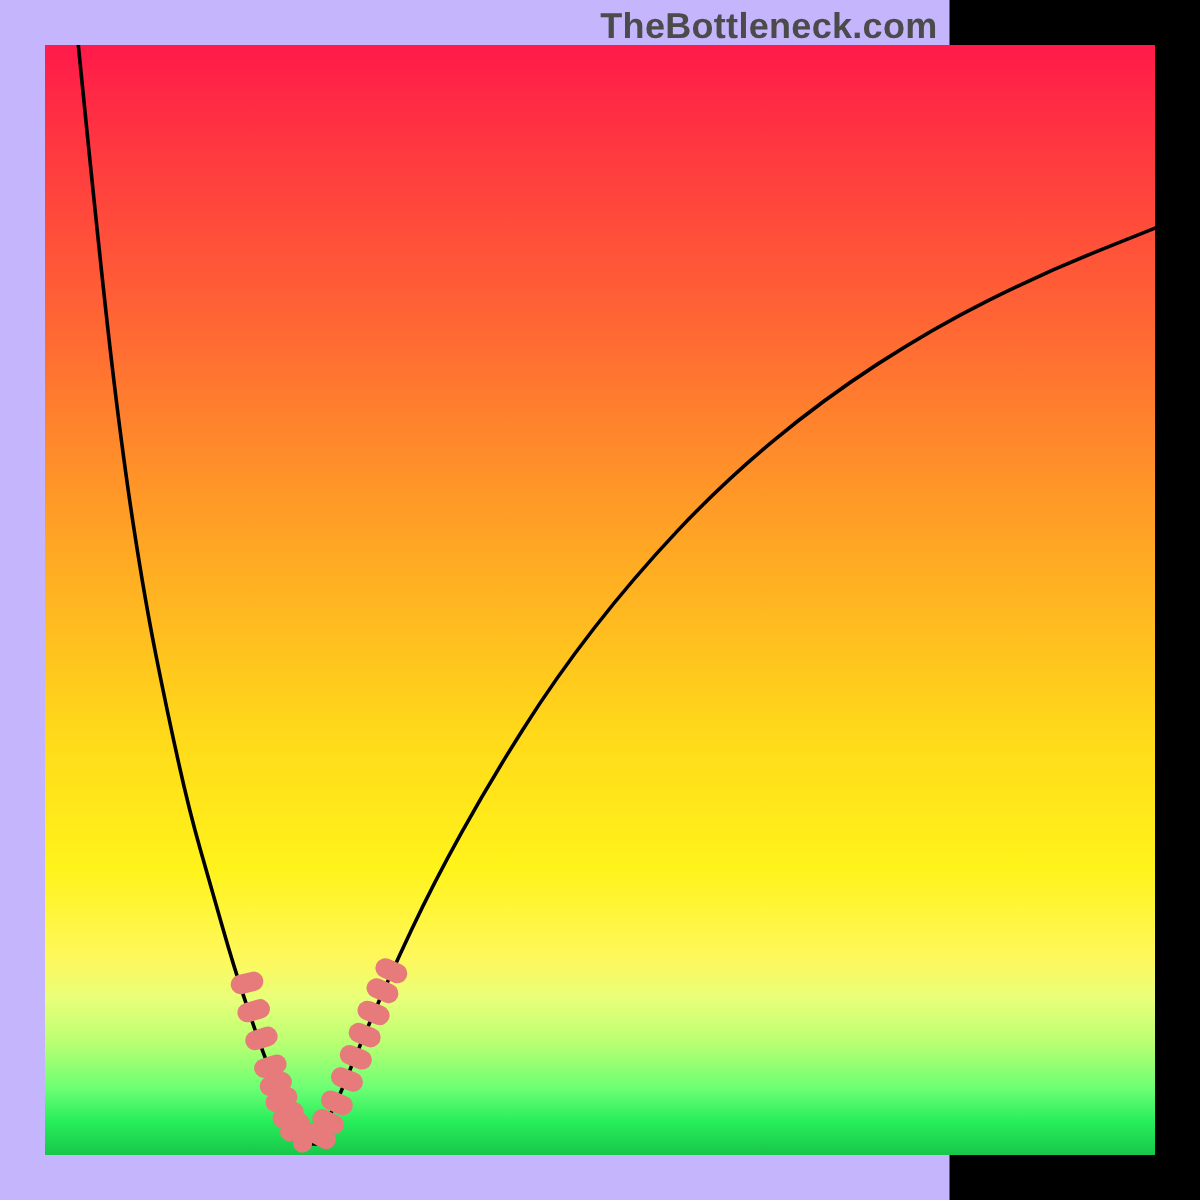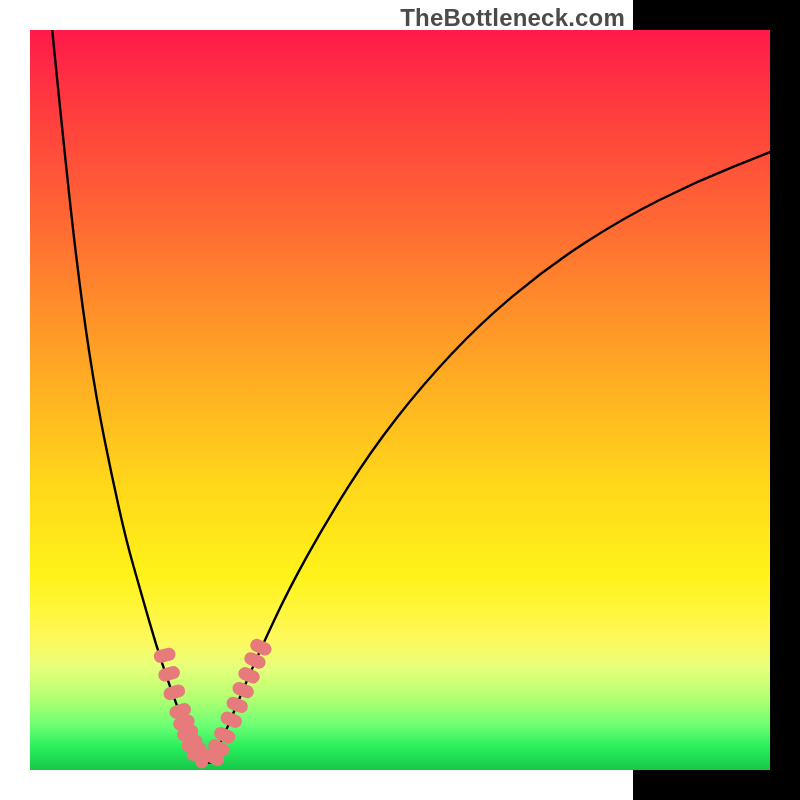--- a/index.html
+++ b/index.html
@@ -8,21 +8,21 @@
     width: 800px;
     height: 800px;
     overflow: hidden;
     background: #000;
     font-family: Arial, Helvetica, sans-serif;
   }
   .frame {
     position: relative;
     width: 633px;
     height: 800px;
-    background: #ffffff;
+    background: #c4b5fd;
   }
   .plot-area {
     position: absolute;
     left: 30px;
     top: 30px;
     width: 740px;
     height: 740px;
     background: linear-gradient(
       to bottom,
       #ff1a4a 0%,

